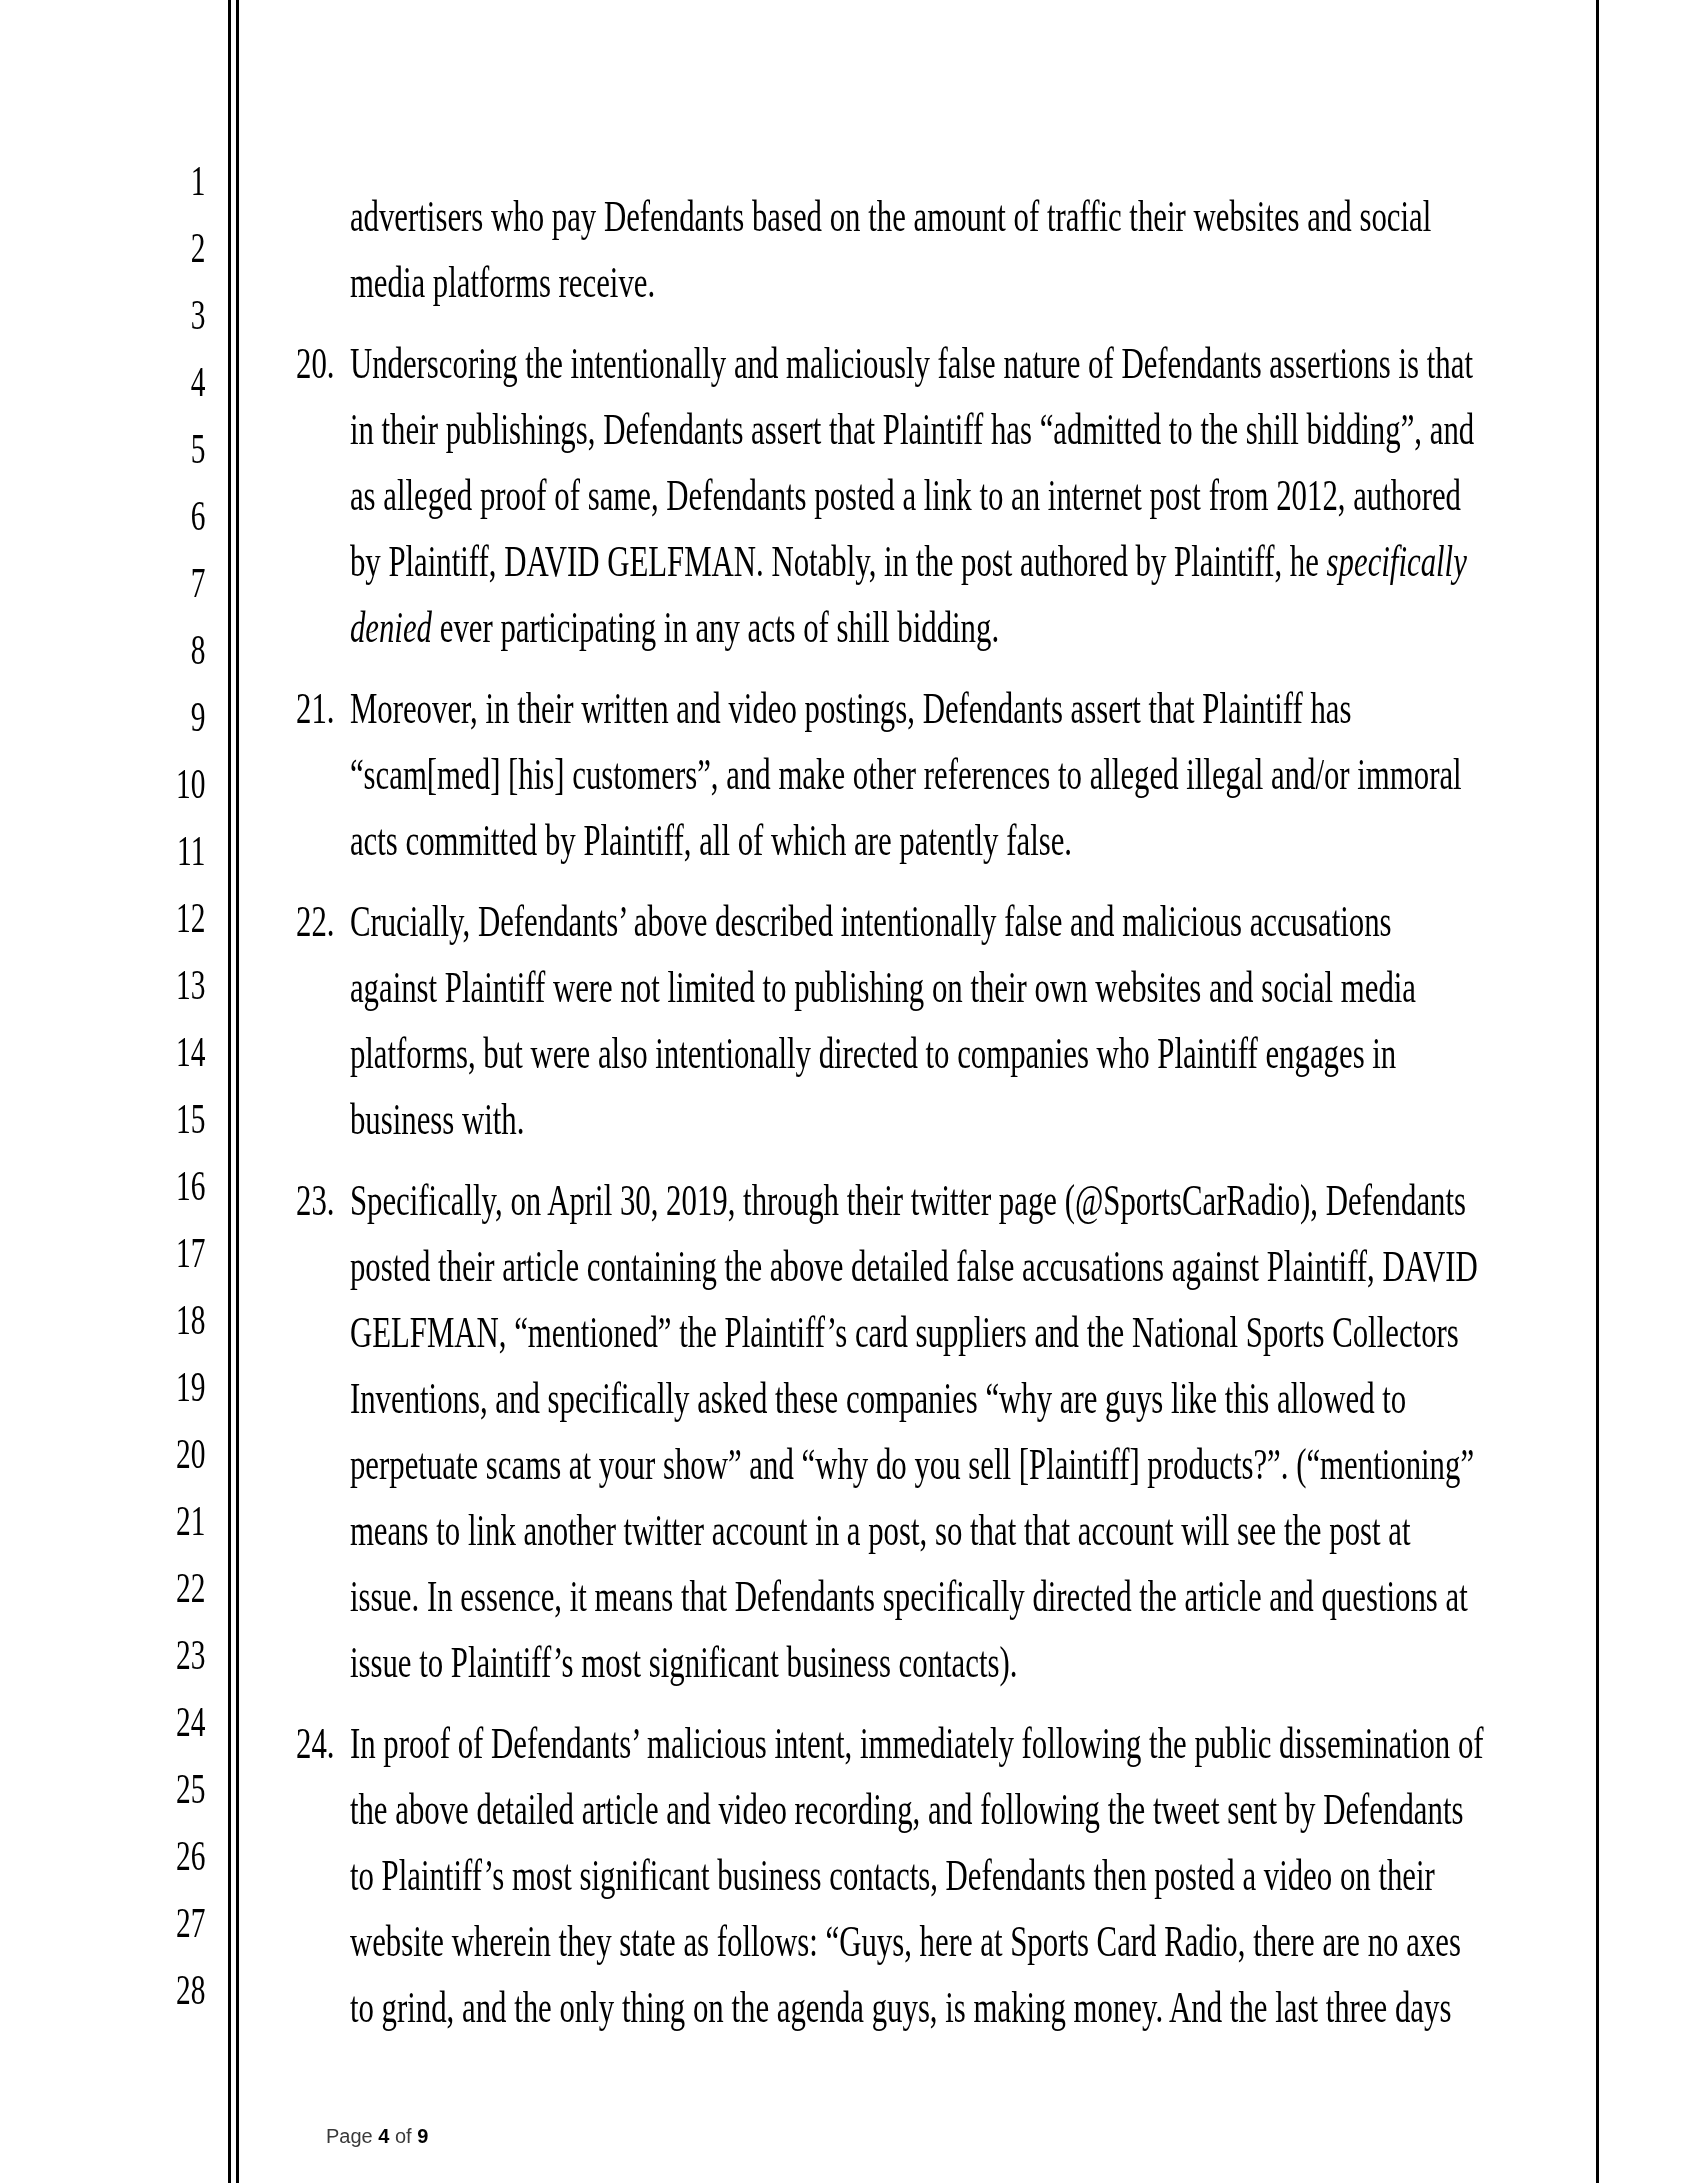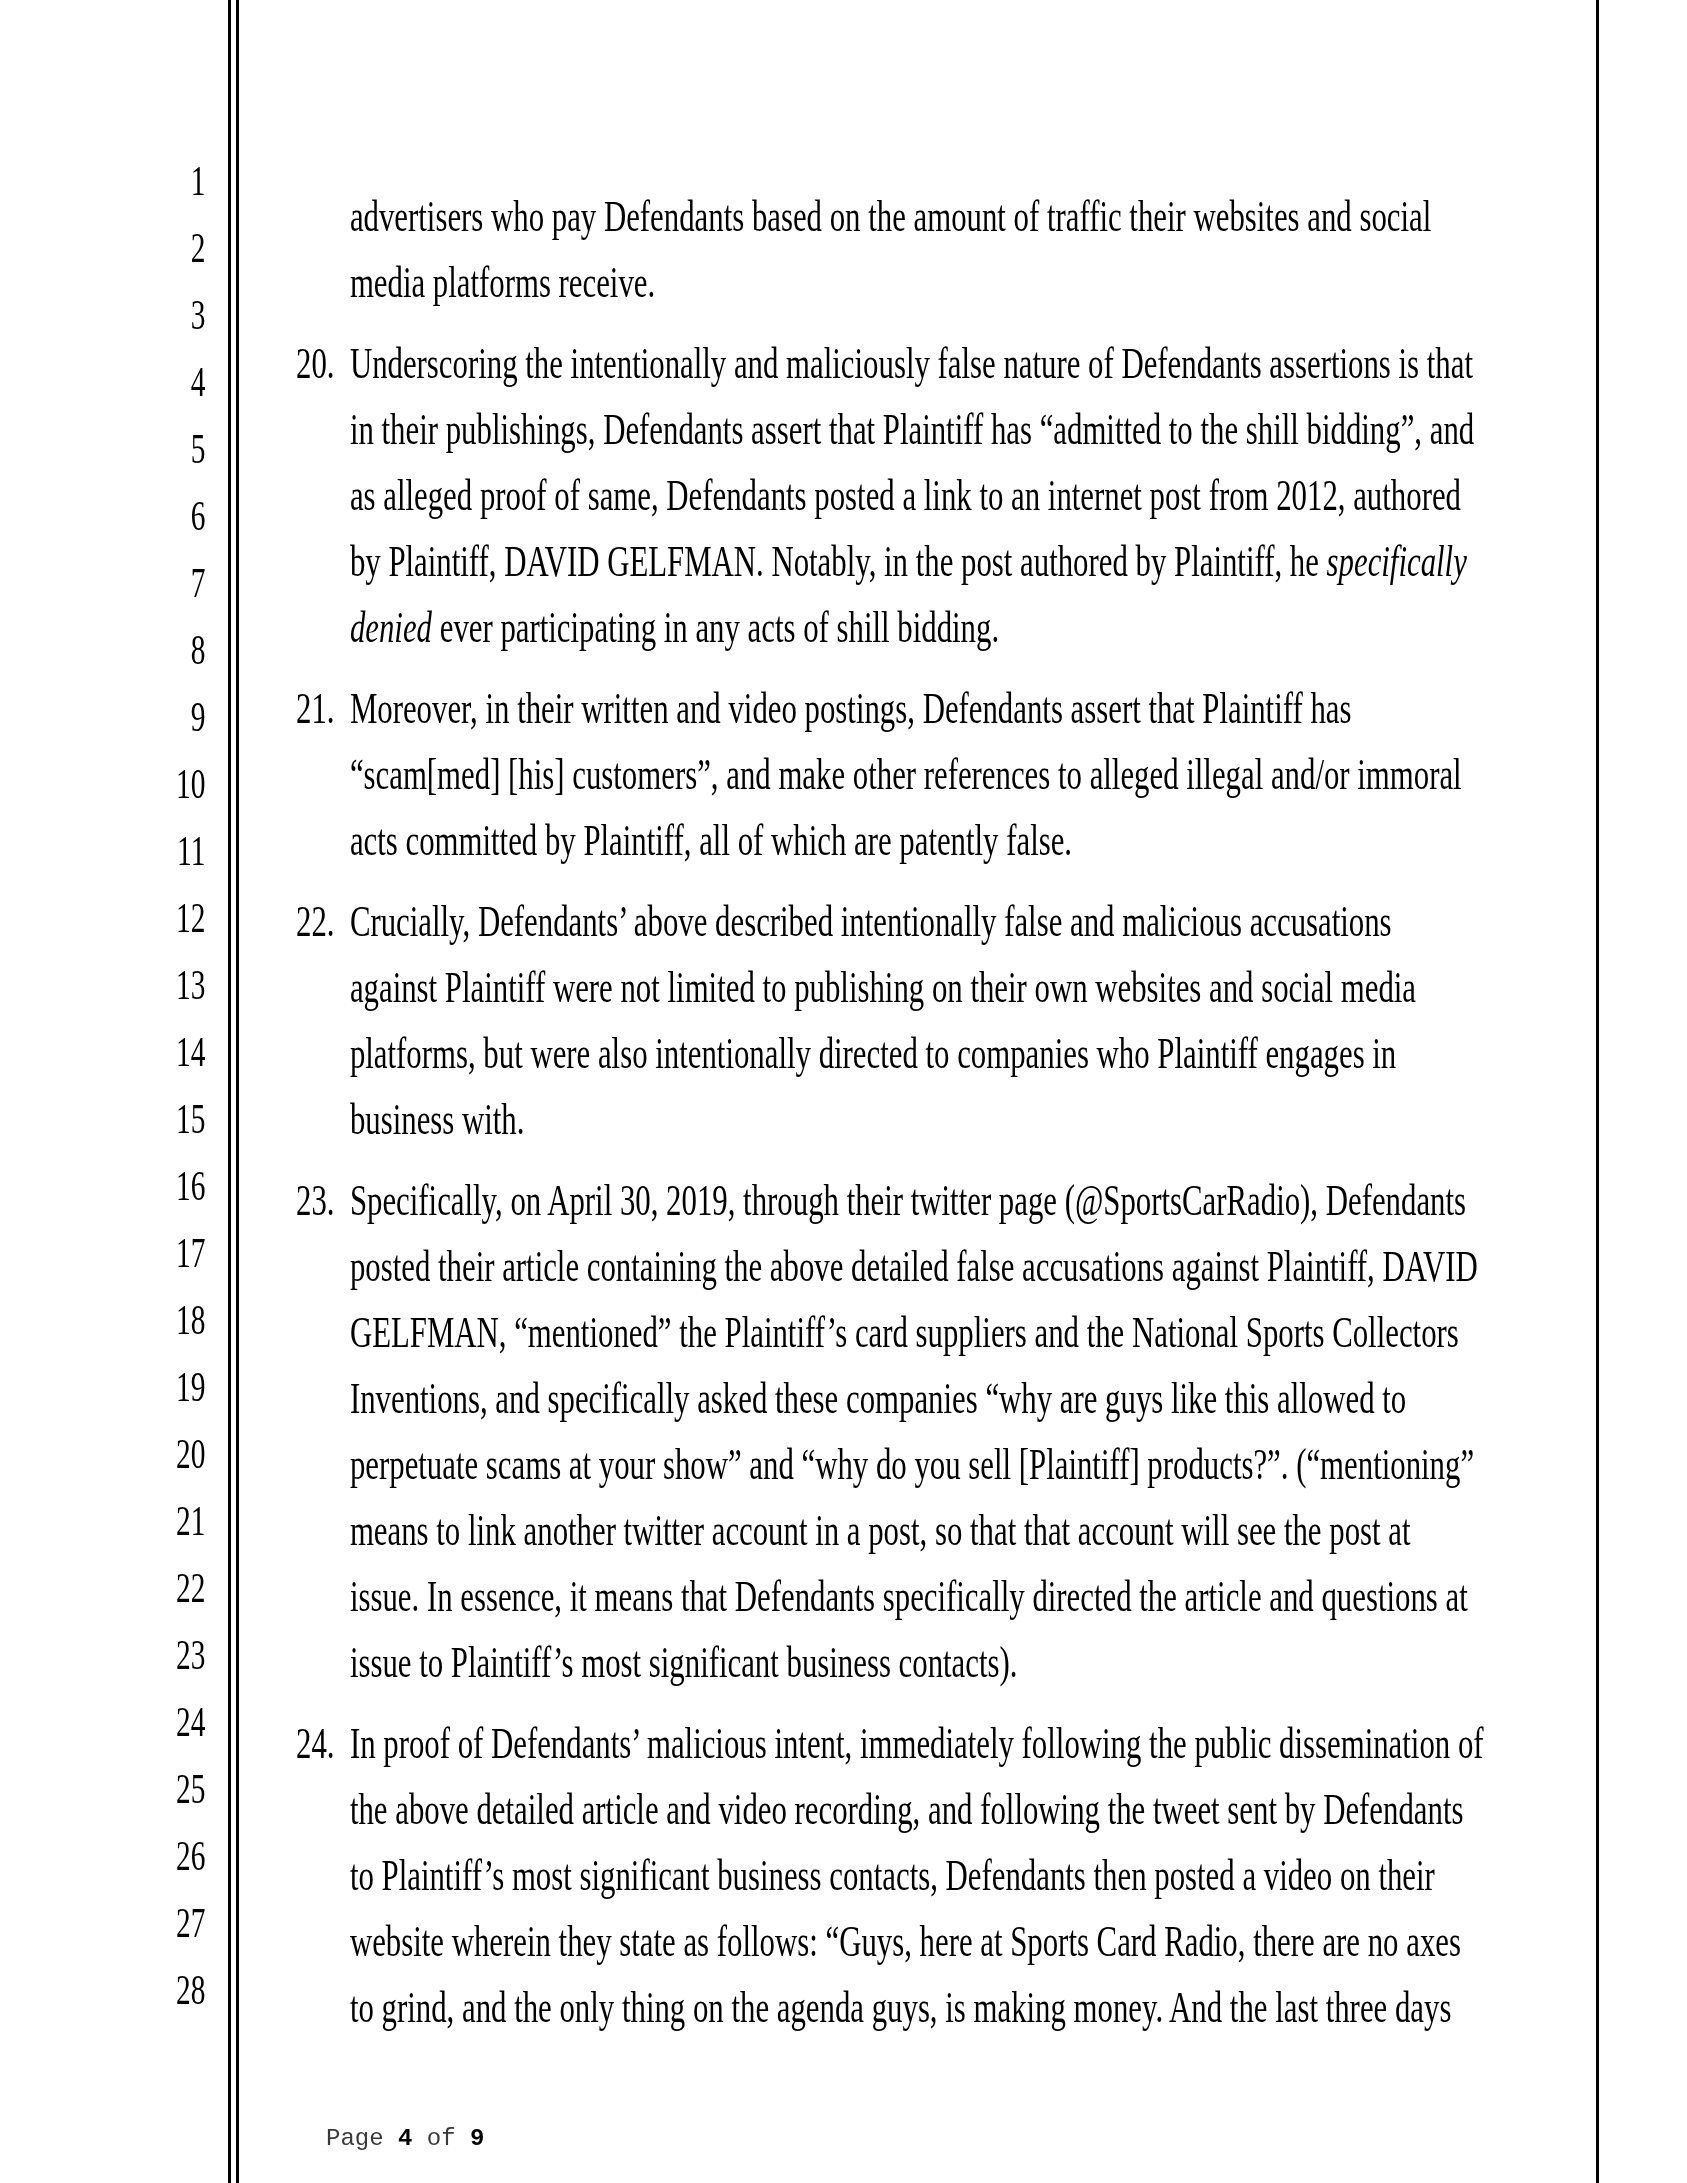--- a/index.html
+++ b/index.html
@@ -44,22 +44,22 @@
   }
   .text-col p { margin: 0 0 15px 0; }
   .ln  { white-space: nowrap; }
   .ind { margin-left: 77px; }
   .it  { font-style: italic; }
 
   .page-footer {
     position: absolute;
     left: 326px;
     top: 2125px;
-    font-family: Liberation Mono, monospace;
-    font-size: 24px;
+    font-family: Liberation Sans, sans-serif;
+    font-size: 20px;
     color: #3a3a3a;
     white-space: nowrap;
   }
   .page-footer b { color: #000; font-weight: bold; }
 </style>
 </head>
 <body>
 
 <div class="sheet">
 

